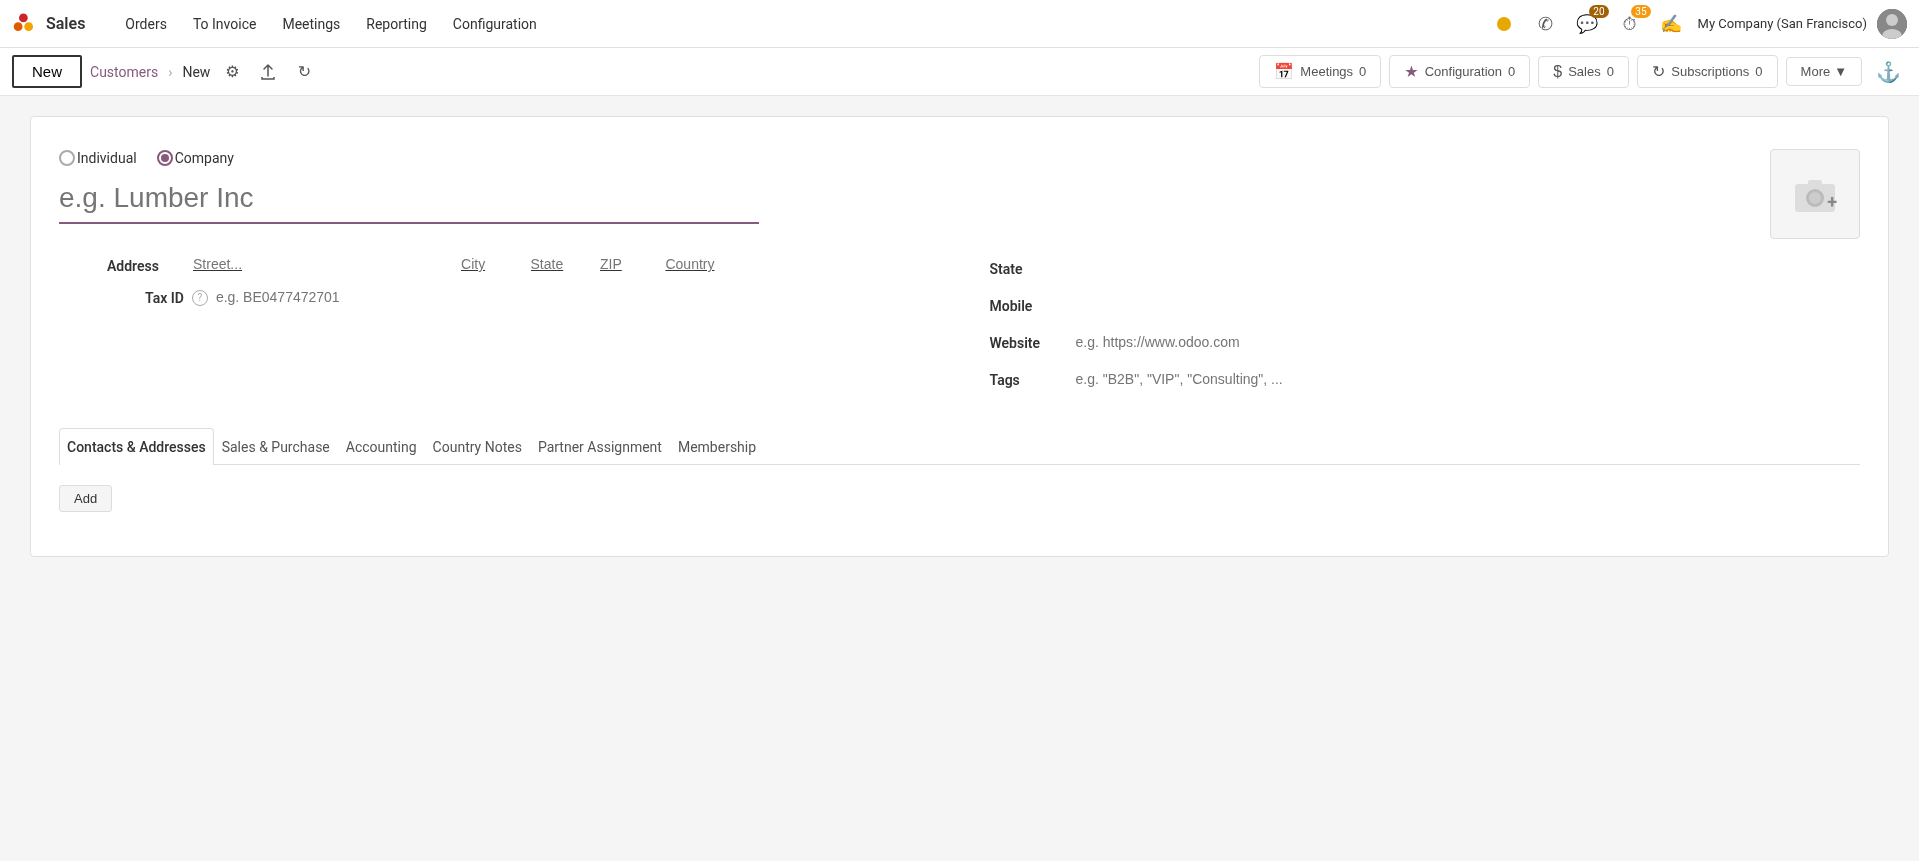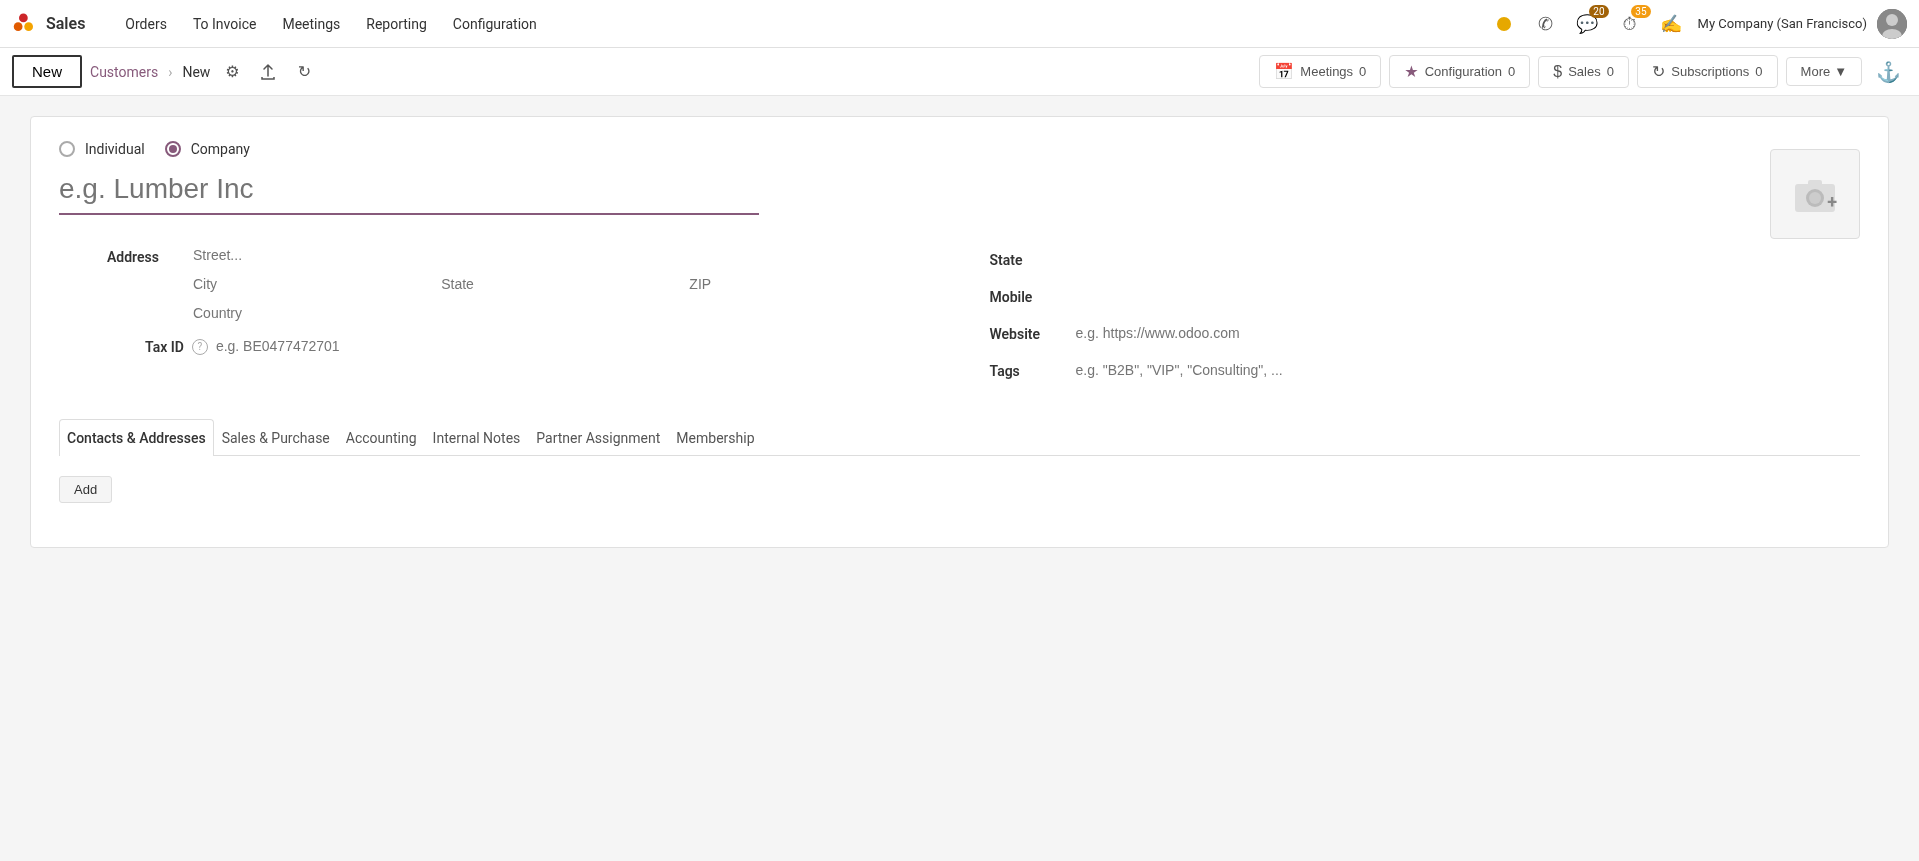--- a/index.html
+++ b/index.html
@@ -36,21 +36,21 @@
     .smart-btn-icon { font-size: 16px; }
     .more-btn { display: flex; align-items: center; gap: 4px; padding: 6px 14px; border: 1px solid #ddd; border-radius: 4px; background: #fff; cursor: pointer; font-size: 13px; color: #555; }
     .bookmark-btn { font-size: 20px; color: #aaa; cursor: pointer; padding: 0 6px; }
 
     
     .main-content { padding: 20px 30px; }
     .form-card { background: #fff; border: 1px solid #e0e0e0; border-radius: 4px; padding: 24px 28px; }
 
     
     .radio-row { display: flex; align-items: center; gap: 20px; margin-bottom: 12px; }
-    .radio-option { display: flex; align-items: center; gap: 10px; cursor: pointer; font-size: 14px; }
+    .radio-option { display: flex; align-items: center; gap: 2px; cursor: pointer; font-size: 14px; margin-top: 9px; }
     .radio-circle { width: 16px; height: 16px; border-radius: 50%; border: 2px solid #aaa; display: flex; align-items: center; justify-content: center; }
     .radio-circle.checked { border-color: #875a7b; }
     .radio-circle.checked::after { content: ''; width: 8px; height: 8px; border-radius: 50%; background: #875a7b; }
 
     
     .company-name-input {
       width: 100%; max-width: 700px; border: none; border-bottom: 2px solid #875a7b;
       font-size: 28px; color: #aaa; padding: 4px 0 8px; outline: none; margin-bottom: 28px;
       background: transparent;
     }
@@ -58,21 +58,21 @@
     
     .photo-area { position: absolute; top: 0; right: 0; width: 90px; height: 90px; border: 1px solid #ddd; border-radius: 4px; background: #f5f5f5; display: flex; align-items: center; justify-content: center; cursor: pointer; }
     .form-header-row { position: relative; }
 
     
     .address-grid { display: grid; grid-template-columns: 1fr 1fr; gap: 0 60px; margin-bottom: 20px; }
     .address-left {}
     .address-right {}
     .field-group { display: flex; align-items: flex-start; gap: 16px; margin-bottom: 8px; margin-left: 48px; }
     .field-label { font-weight: 600; color: #333; min-width: 70px; padding-top: 6px; font-size: 14px; }
-    .field-inputs { display: flex; flex-direction: column; gap: 4px; flex: 1; }
+    .field-inputs { display: flex; flex-direction: row; gap: 4px; flex: 1; text-decoration: underline; }
     .field-input { border: none; outline: none; font-size: 14px; color: #aaa; padding: 4px 0; border-bottom: 1px solid transparent; background: transparent; width: 100%; cursor: text; }
     .address-row { display: flex; gap: 8px; }
     .address-row .field-input { flex: 1; }
 
     .right-field { display: flex; align-items: center; gap: 16px; margin-bottom: 12px; }
     .right-field-label { font-weight: 600; min-width: 70px; font-size: 14px; }
     .right-field-input { border: none; outline: none; font-size: 14px; color: #aaa; padding: 4px 0; border-bottom: 1px solid transparent; background: transparent; flex: 1; cursor: text; }
 
     
     .taxid-row { display: flex; align-items: center; gap: 8px; margin-top: 8px; }
@@ -261,21 +261,21 @@
           <span class="right-field-label">Tags</span>
           <input class="right-field-input" type="text" placeholder="e.g. &quot;B2B&quot;, &quot;VIP&quot;, &quot;Consulting&quot;, ..." style="">
         </div>
       </div>
     </div>
 
     <div class="tabs">
       <div class="tab active">Contacts &amp; Addresses</div>
       <div class="tab">Sales &amp; Purchase</div>
       <div class="tab">Accounting</div>
-      <div class="tab">Internal Notes</div>
+      <div class="tab">Country Notes</div>
       <div class="tab">Partner Assignment</div>
       <div class="tab">Membership</div>
     </div>
 
     <div class="tab-content">
       <button class="add-btn">Add</button>
     </div>
 
   </div>
 </div>

